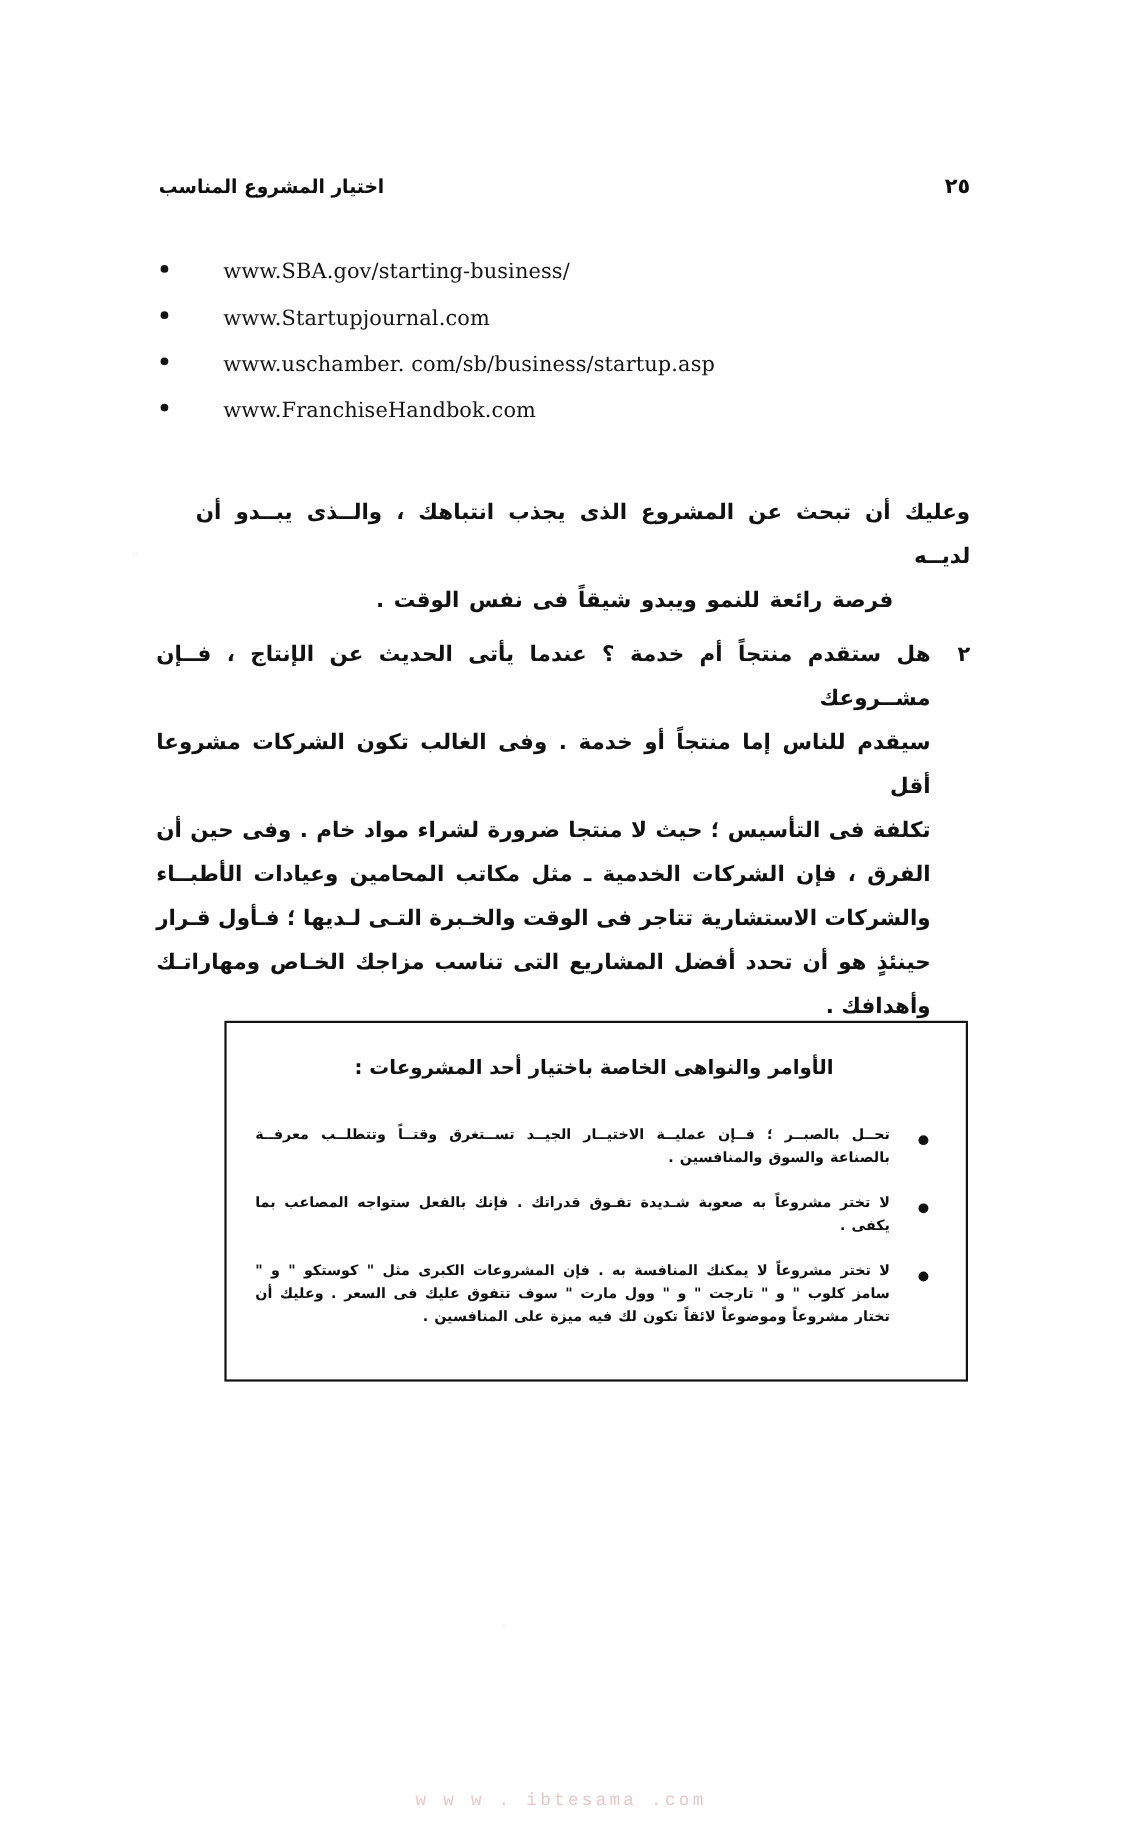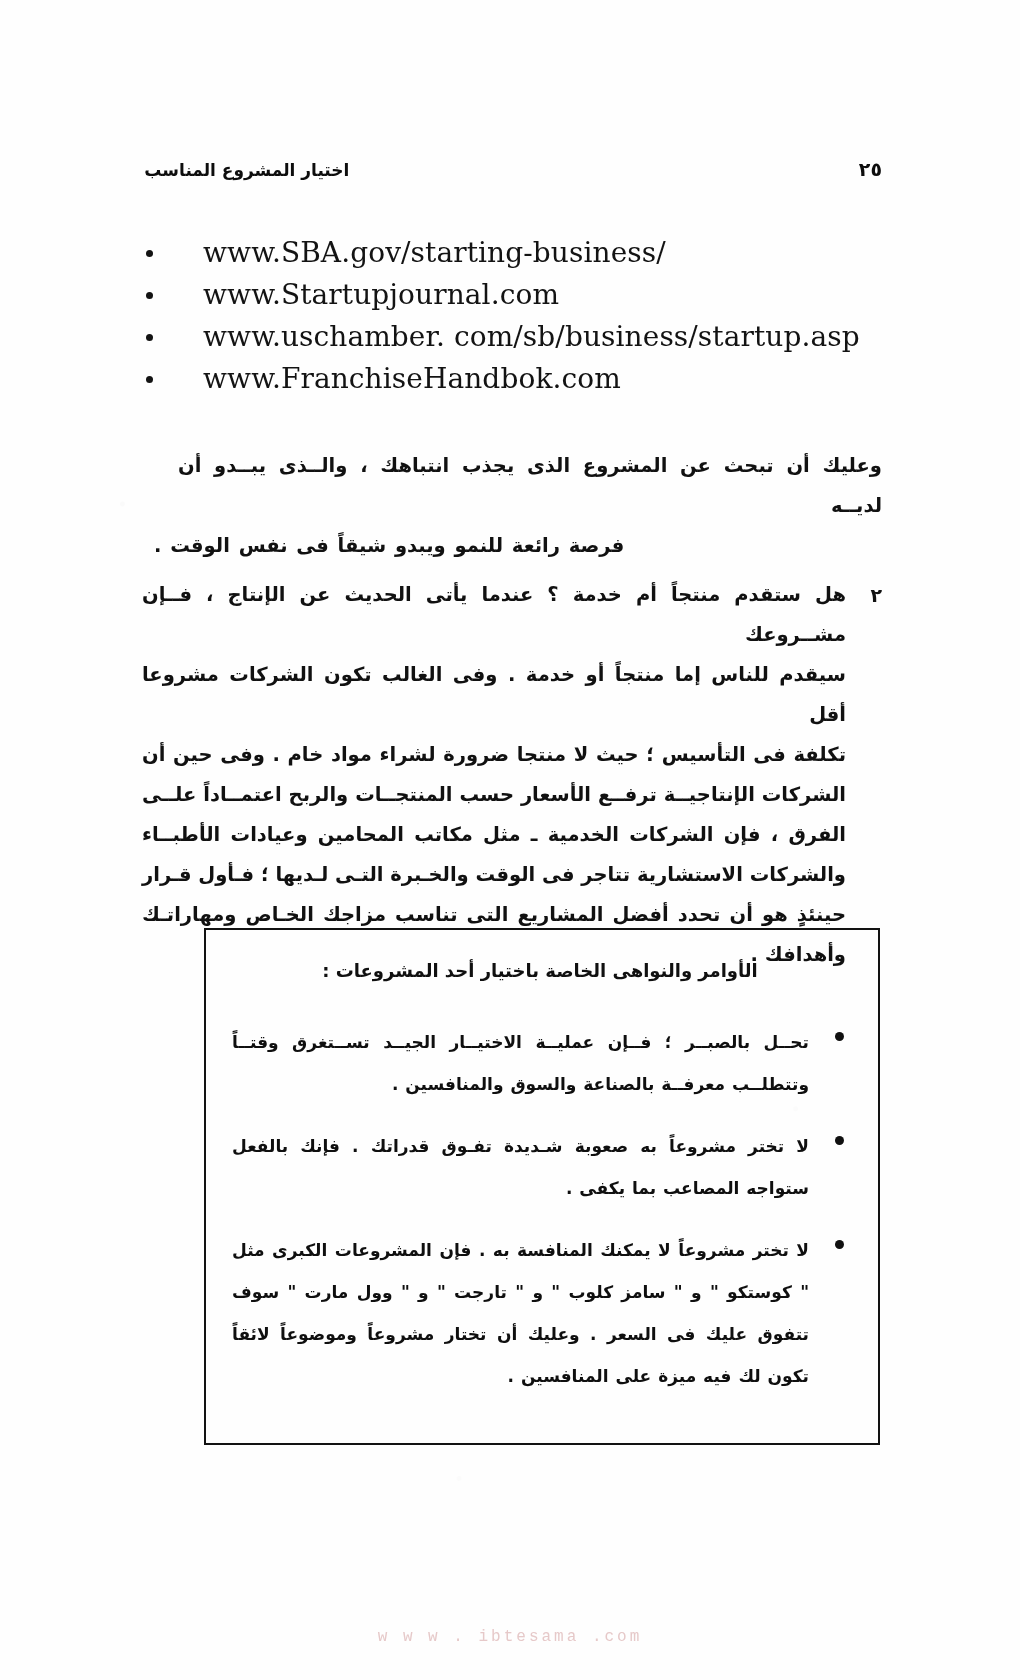--- a/index.html
+++ b/index.html
@@ -74,21 +74,21 @@
     direction:ltr;
     list-style:none;
     margin:0;
     padding:0;
   }
   .url-item{
     display:flex;
     align-items:baseline;
     height:42px;
     font-family:"DejaVu Serif","Liberation Serif",serif;
-    font-size:28px;
+    font-size:19px;
     color:#131313;
     letter-spacing:0.1px;
   }
   .url-bullet{
     width:7px;height:7px;border-radius:50%;
     background:#131313;
     margin-right:50px;margin-left:8px;
     flex:0 0 auto;
     position:relative;top:-5px;
   }
@@ -103,21 +103,21 @@
     font-size:19.5px;
     font-weight:700;
     line-height:40px;
     color:#111;
     letter-spacing:-0.2px;
     word-spacing:2px;
   }
 
   #para-intro{top:446px;right:0;left:16px;}
   #para-intro .l1{display:block;text-align:justify;text-align-last:justify;margin-left:24px;}
-  #para-intro .l2{display:block;text-align:left;padding-right:70px;}
+  #para-intro .l2{display:block;text-align:right;padding-right:70px;}
 
   
   .numbered{
     position:absolute;
     top:575px;
     right:0;
     left:4px;
     direction:rtl;
     display:flex;
     flex-direction:row;
@@ -189,23 +189,23 @@
     width:9px;height:9px;border-radius:50%;
     background:#101010;
     margin-left:26px;
     margin-right:4px;
     position:relative;
     top:11px;
   }
   .tip-text{
     flex:1 1 auto;
     font-family:"DejaVu Sans","Liberation Sans",sans-serif;
-    font-size:17px;
-    font-weight:700;
-    line-height:42px;
+    font-size:13px;
+    font-weight:700;
+    line-height:21px;
     color:#0f0f0f;
     text-align:justify;
     text-align-last:right;
     letter-spacing:-0.3px;
     word-spacing:1px;
   }
 
   
   .watermark{
     position:absolute;
@@ -253,21 +253,20 @@
       <span class="l1">وعليك أن تبحث عن المشروع الذى يجذب انتباهك ، والــذى يبــدو أن لديــه</span>
       <span class="l2">فرصة رائعة للنمو ويبدو شيقاً فى نفس الوقت .</span>
     </div>
 
     <div class="numbered">
       <div class="num-marker">٢</div>
       <div class="num-body">
         <span class="ln">هل ستقدم منتجاً أم خدمة ؟ عندما يأتى الحديث عن الإنتاج ، فــإن مشــروعك</span>
         <span class="ln">سيقدم للناس إما منتجاً أو خدمة . وفى الغالب تكون الشركات مشروعا أقل</span>
         <span class="ln">تكلفة فى التأسيس ؛ حيث لا منتجا ضرورة لشراء مواد خام . وفى حين أن</span>
-        <span class="ln">الشركات الإنتاجيــة ترفــع الأسعار حسب المنتجــات والربح اعتمــاداً علــى</span>
         <span class="ln">الفرق ، فإن الشركات الخدمية ـ مثل مكاتب المحامين وعيادات الأطبــاء</span>
         <span class="ln">والشركات الاستشارية تتاجر فى الوقت والخـبرة التـى لـديها ؛ فـأول قـرار</span>
         <span class="ln">حينئذٍ هو أن تحدد أفضل المشاريع التى تناسب مزاجك الخـاص ومهاراتـك</span>
         <span class="ln tail">وأهدافك .</span>
       </div>
     </div>
 
     <div class="tipbox">
       <div class="tipbox-title">الأوامر والنواهى الخاصة باختيار أحد المشروعات :</div>
       <ul class="tip-list">

